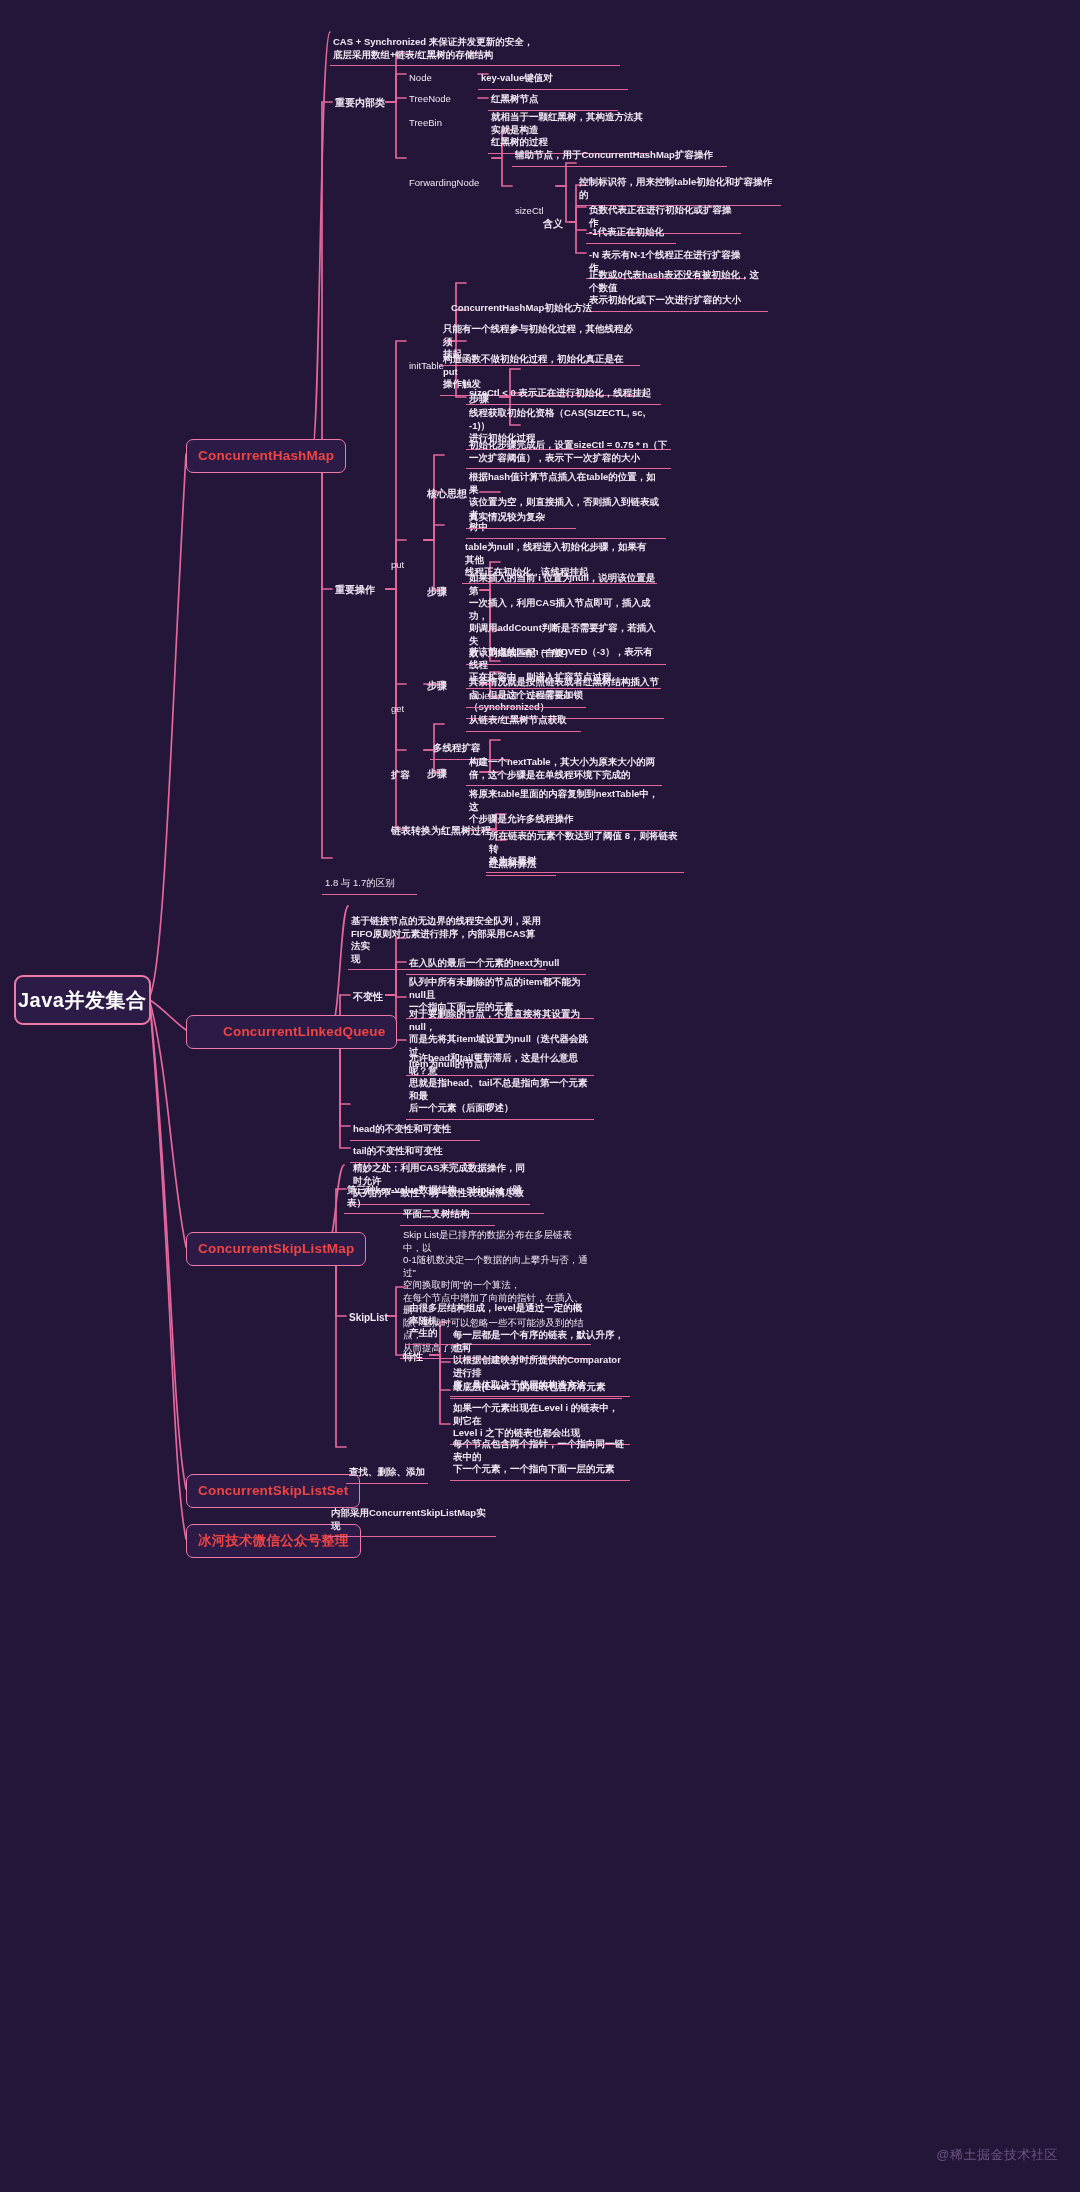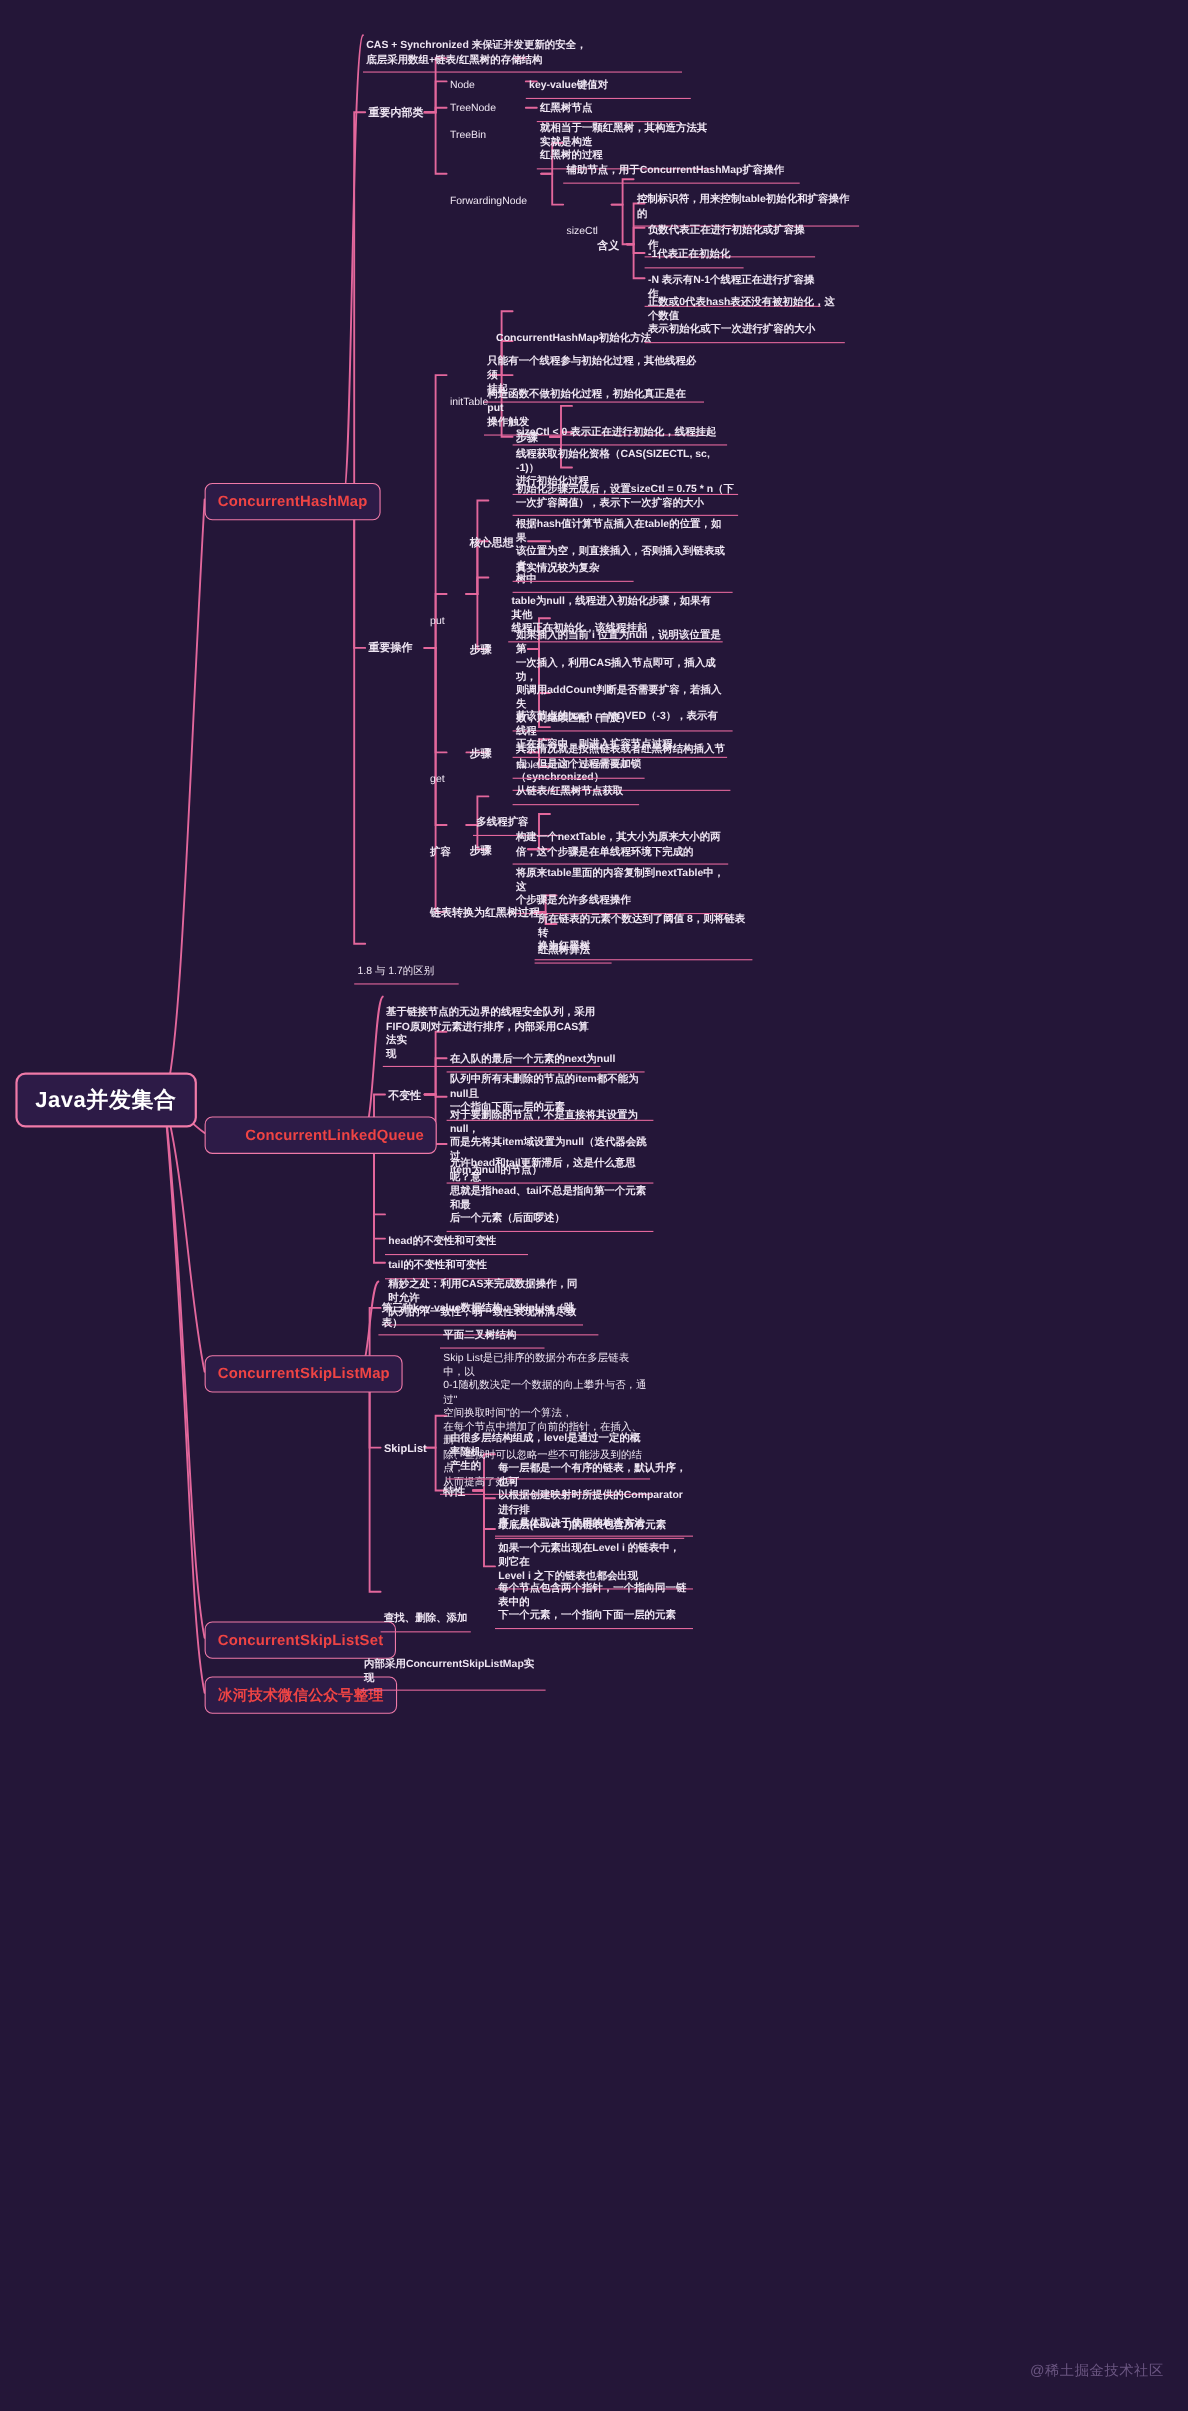--- a/index.html
+++ b/index.html
@@ -22,21 +22,21 @@
     white-space:pre-line;
   }
   
   .n-root{
     background:#2d1b47;
     border:2px solid #f07aa8;
     border-radius:9px;
     color:#ffffff;
     font-size:20px;
     font-weight:bold;
-    padding:10px 16px;
+    padding:10px 2px;
     letter-spacing:.5px;
   }
   
   .n-l1{
     background:#2d1b47;
     border:1.6px solid #f07aa8;
     border-radius:7px;
     color:#ef4444;
     font-size:13.5px;
     font-weight:bold;

